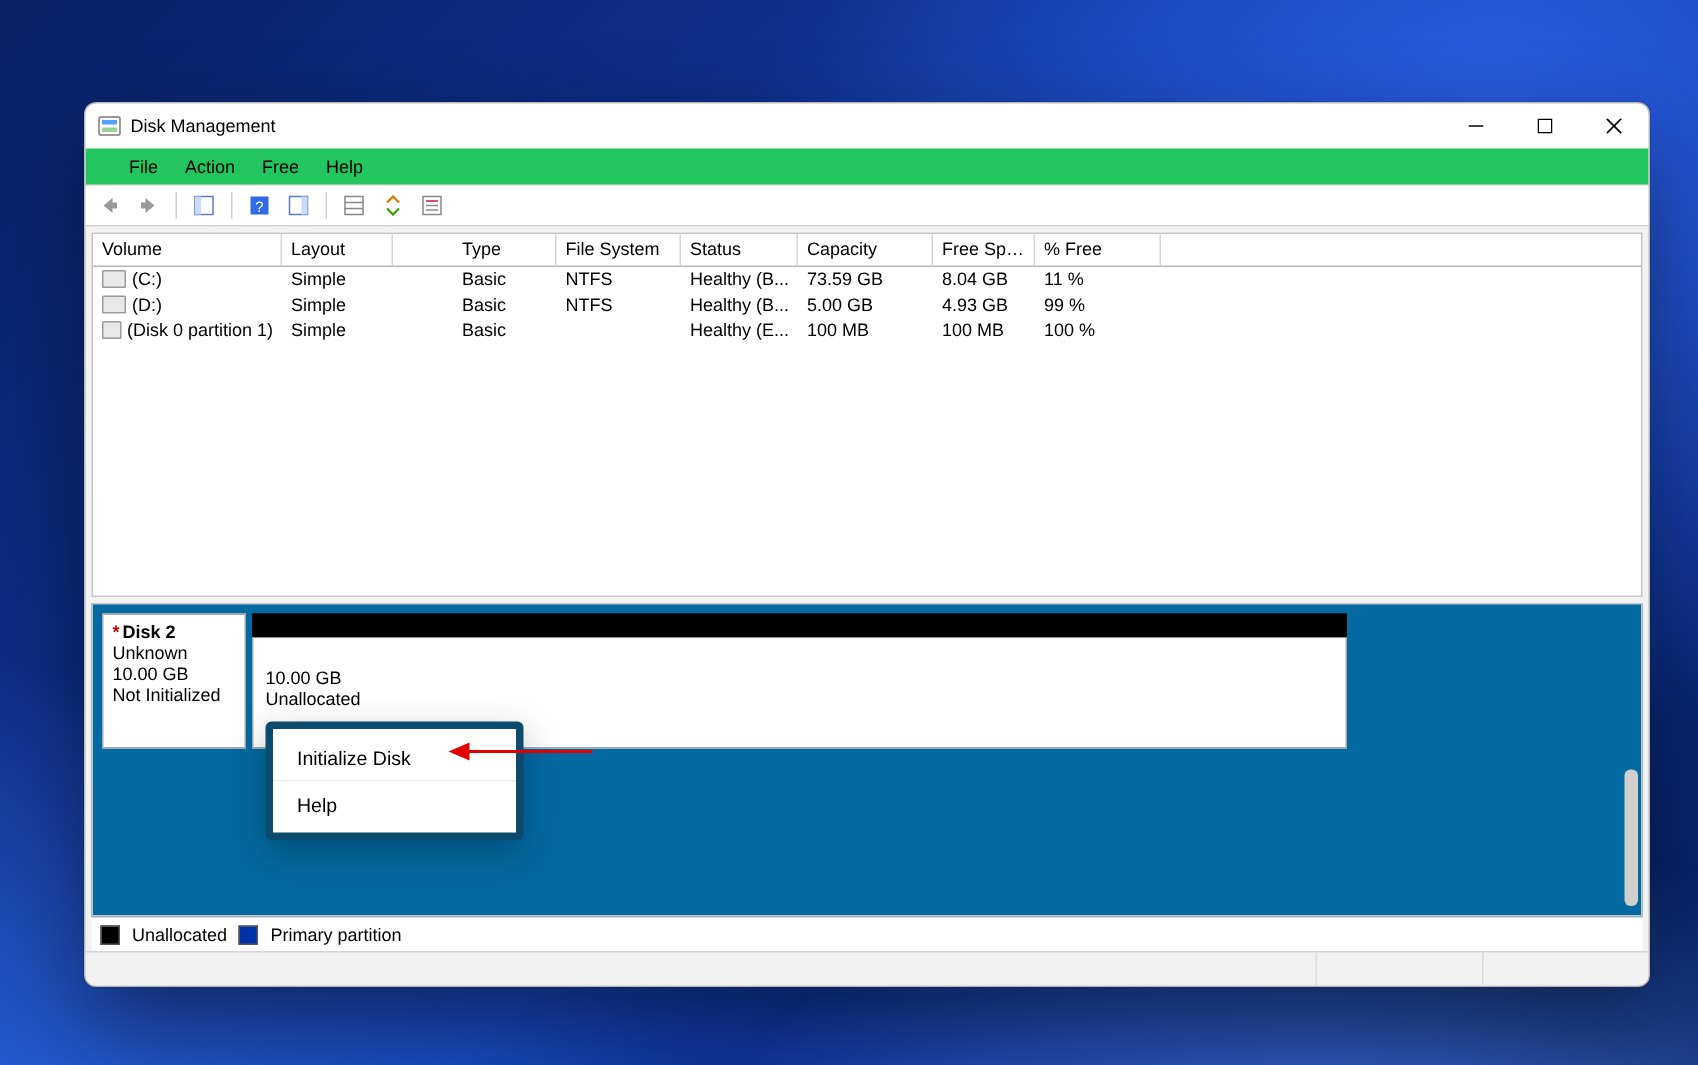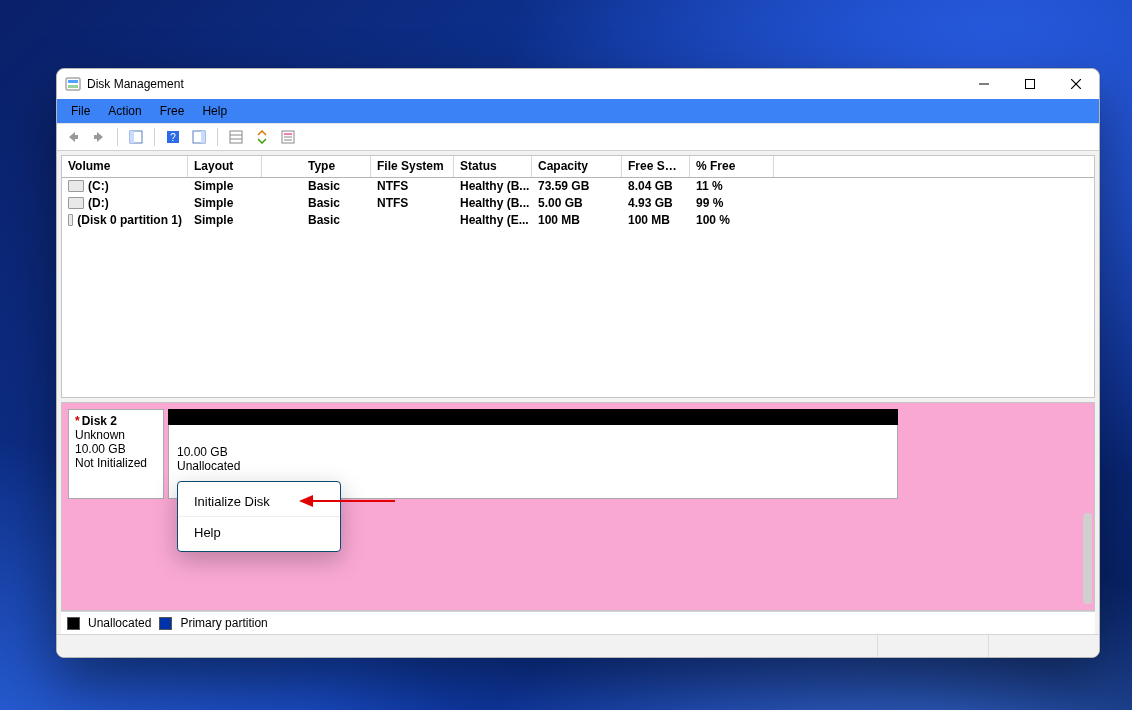--- a/index.html
+++ b/index.html
@@ -56,25 +56,25 @@
   .titlebar .title { font-size: 12px; color: #000; }
   .titlebar .spacer { flex: 1; }
   .sysbtn {
     width: 46px; height: 30px;
     display: inline-flex; align-items: center; justify-content: center;
     color: #000;
   }
   
   .menubar {
     height: 24px;
-    background: #3b82f6;
+    background: #22c55e;
     border-bottom: 1px solid #e3e3e3;
     display: flex;
     align-items: center;
-    padding-left: 5px;
+    padding-left: 20px;
     gap: 0;
   }
   .menubar .item {
     padding: 3px 9px;
     color: #000;
     cursor: default;
   }
   
   .toolbar {
     height: 26px;
@@ -97,21 +97,20 @@
     display: inline-flex; align-items: center; justify-content: center;
   }
   
   .listpane {
     border: 1px solid #c5c5c5;
     margin: 4px 4px 4px 4px;
     background: #ffffff;
     height: 242px;
     overflow: hidden;
     position: relative;
-    font-weight: bold;
   }
   .listheader {
     display: flex;
     height: 21px;
     background: #ffffff;
     border-bottom: 1px solid #b5b5b5;
     font-size: 12px;
     color: #000;
   }
   .listheader .col {
@@ -150,21 +149,21 @@
     border-radius: 1px;
     margin-right: 4px;
     position: relative;
     top: 0;
   }
 
   
   .graphpane {
     margin: 0 4px 0 4px;
     border: 1px solid #c5c5c5;
-    background: #f9a8d4;
+    background: #0369a1;
     height: 208px;
     display: flex;
     flex-direction: column;
     position: relative;
   }
   .disk-row {
     display: flex;
     align-items: stretch;
     padding: 6px 6px 6px 6px;
   }
@@ -240,21 +239,21 @@
   }
   .statusbar .seg { width: 110px; border-left: 1px solid #dcdcdc; }
 
   
   .context-menu {
     position: absolute;
     left: 120px;   
     top: 412px;
     width: 162px;
     background: #ffffff;
-    border: 1px solid #0c4a6e;
+    border: 5px solid #0c4a6e;
     border-radius: 4px;
     box-shadow: 0 8px 24px rgba(0,0,0,.25);
     padding: 4px 0;
     z-index: 20;
   }
   .context-menu .mi {
     height: 30px;
     padding: 0 16px;
     display: flex; align-items: center;
     color: #000;

